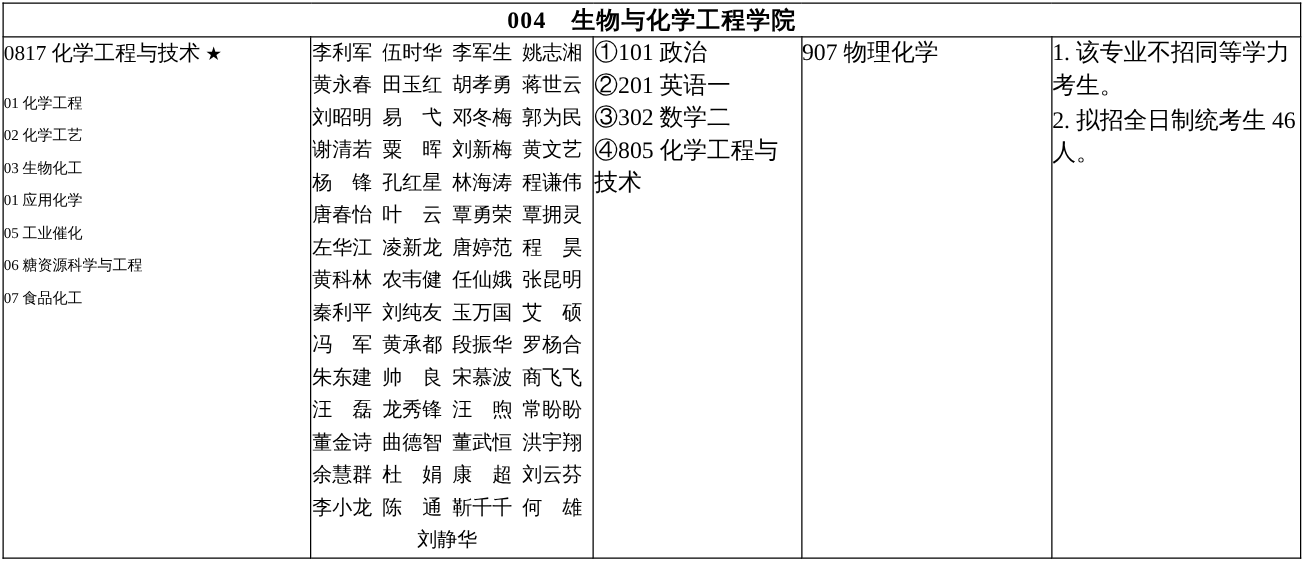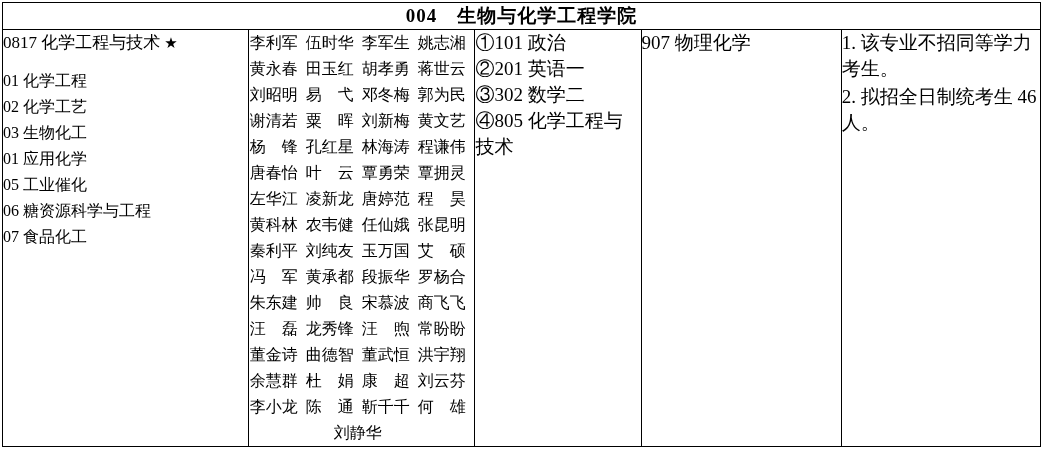--- a/index.html
+++ b/index.html
@@ -59,21 +59,21 @@
     font-weight: normal;
     font-size: 17px;
     white-space: nowrap;
   }
   .star {
     font-size: 15px;
     padding-left: 4px;
   }
   .major-gap { height: 12px; }
   .major-line {
-    font-size: 16px;
+    font-size: 12px;
     line-height: 26px;
     white-space: nowrap;
   }
 
   .adv-row {
     display: flex;
     flex-direction: row;
     justify-content: center;
     line-height: 26px;
     white-space: nowrap;

